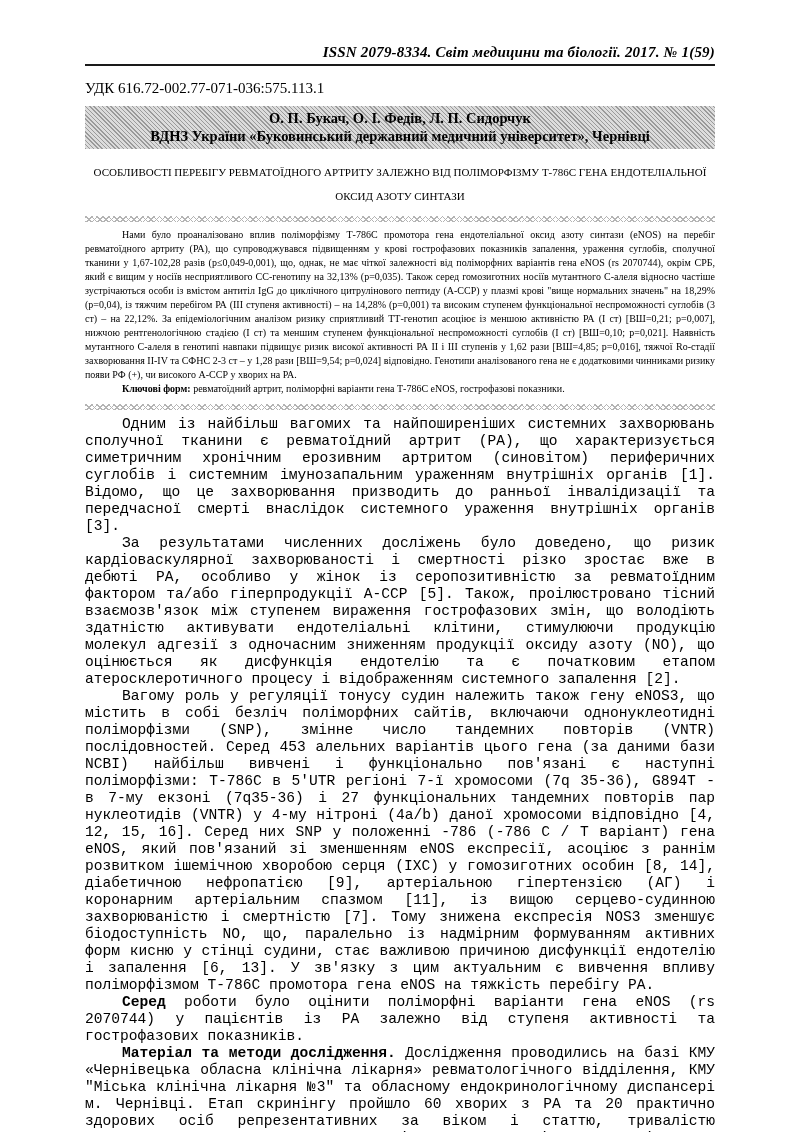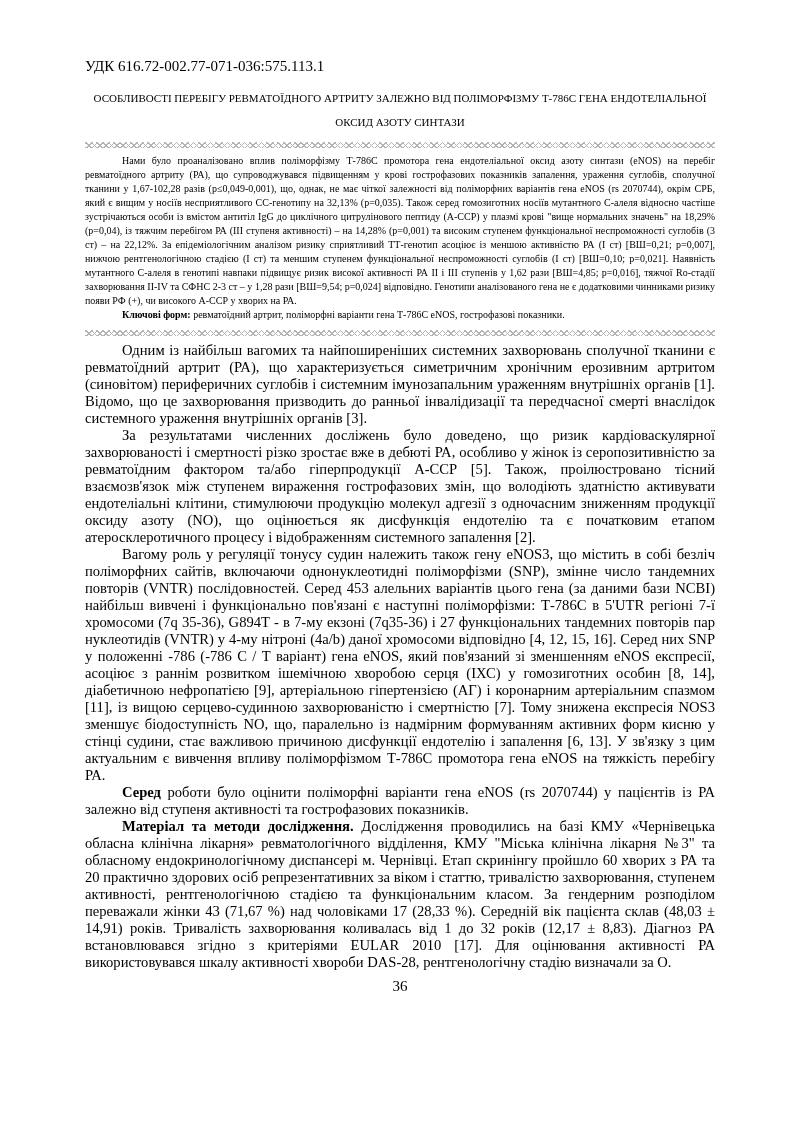--- a/index.html
+++ b/index.html
@@ -59,36 +59,42 @@
     line-height: 14px;
     text-align: justify;
     text-indent: 37px;
   }
   .article-body p {
     margin: 0;
     font-size: 14.6px;
     line-height: 17px;
     text-align: justify;
     text-indent: 37px;
+    font-family: Liberation Mono, monospace;
   }
   .article-body { margin-top: 4px; }
   .page-number {
     margin-top: 7px;
     text-align: center;
     font-size: 15px;
   }
 </style>
 </head>
 <body>
 
 <div class="page">
 
+  <div class="issn-line">ISSN 2079-8334. Світ медицини та біології. 2017. № 1(59)</div>
 
   <div class="udc-line">УДК 616.72-002.77-071-036:575.113.1</div>
 
+  <div class="authors-box">
+    <div>О. П. Букач, О. І. Федів, Л. П. Сидорчук</div>
+    <div>ВДНЗ України «Буковинський державний медичний університет», Чернівці</div>
+  </div>
 
   <h1 class="article-title">ОСОБЛИВОСТІ ПЕРЕБІГУ РЕВМАТОЇДНОГО АРТРИТУ ЗАЛЕЖНО ВІД ПОЛІМОРФІЗМУ Т-786С ГЕНА ЕНДОТЕЛІАЛЬНОЇ ОКСИД АЗОТУ СИНТАЗИ</h1>
 
   <div class="zigzag"></div>
 
   <p class="abstract-text">Нами було проаналізовано вплив поліморфізму Т-786С промотора гена ендотеліальної оксид азоту синтази (eNOS) на перебіг ревматоїдного артриту (РА), що супроводжувався підвищенням у крові гострофазових показників запалення, ураження суглобів, сполучної тканини у 1,67-102,28 разів (p≤0,049-0,001), що, однак, не має чіткої залежності від поліморфних варіантів гена eNOS (rs 2070744), окрім СРБ, який є вищим у носіїв несприятливого СС-генотипу на 32,13% (p=0,035). Також серед гомозиготних носіїв мутантного С-алеля відносно частіше зустрічаються особи із вмістом антитіл IgG до циклічного цитрулінового пептиду (А-ССР) у плазмі крові "вище нормальних значень" на 18,29% (р=0,04), із тяжчим перебігом РА (ІІІ ступеня активності) – на 14,28% (р=0,001) та високим ступенем функціональної неспроможності суглобів (3 ст) – на 22,12%. За епідеміологічним аналізом ризику сприятливий ТТ-генотип асоціює із меншою активністю РА (І ст) [ВШ=0,21; р=0,007], нижчою рентгенологічною стадією (І ст) та меншим ступенем функціональної неспроможності суглобів (І ст) [ВШ=0,10; р=0,021]. Наявність мутантного С-алеля в генотипі навпаки підвищує ризик високої активності РА ІІ і ІІІ ступенів у 1,62 рази [ВШ=4,85; р=0,016], тяжчої Ro-стадії захворювання ІІ-ІV та СФНС 2-3 ст – у 1,28 рази [ВШ=9,54; р=0,024] відповідно. Генотипи аналізованого гена не є додатковими чинниками ризику появи РФ (+), чи високого А-ССР у хворих на РА.</p>
 
   <p class="keywords-line"><b>Ключові форм:</b><span> ревматоїдний артрит, поліморфні варіанти гена Т-786С eNOS, гострофазові показники.</span></p>
 
   <div class="zigzag"></div>

